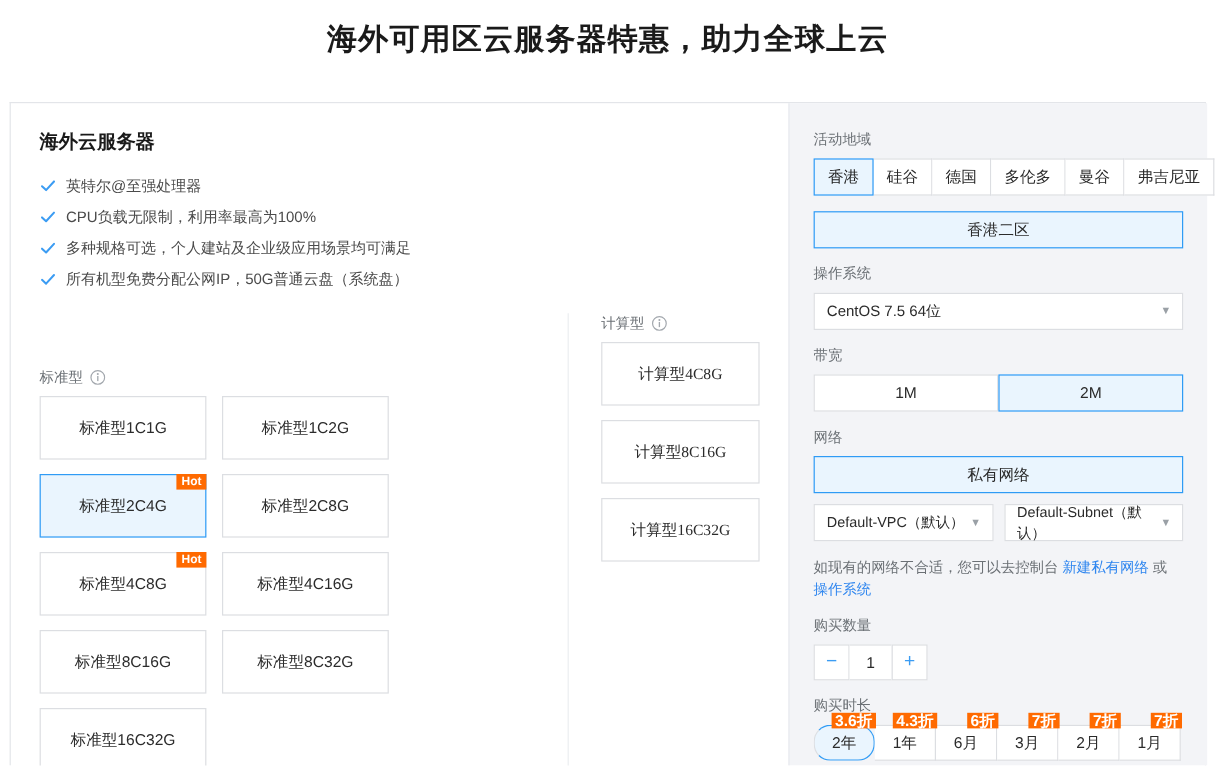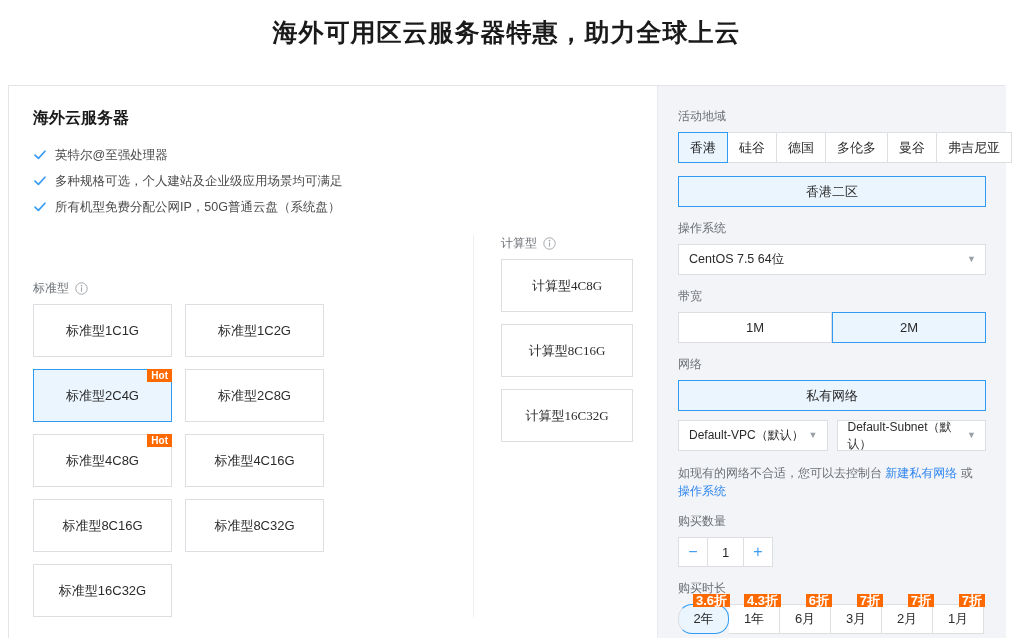--- a/index.html
+++ b/index.html
@@ -294,20 +294,28 @@
               </svg>
             </span>
             <span>英特尔@至强处理器</span>
           </div>
           <div class="feature-row">
             <span class="check-icon">
               <svg width="14" height="14" viewBox="0 0 14 14">
                 <path d="M2 7.2 L5.4 10.4 L12 3.2" fill="none" stroke="#3b9cf3" stroke-width="1.7" stroke-linecap="round" stroke-linejoin="round"></path>
               </svg>
             </span>
+            <span>CPU负载无限制，利用率最高为100%</span>
+          </div>
+          <div class="feature-row">
+            <span class="check-icon">
+              <svg width="14" height="14" viewBox="0 0 14 14">
+                <path d="M2 7.2 L5.4 10.4 L12 3.2" fill="none" stroke="#3b9cf3" stroke-width="1.7" stroke-linecap="round" stroke-linejoin="round"></path>
+              </svg>
+            </span>
             <span>多种规格可选，个人建站及企业级应用场景均可满足</span>
           </div>
           <div class="feature-row">
             <span class="check-icon">
               <svg width="14" height="14" viewBox="0 0 14 14">
                 <path d="M2 7.2 L5.4 10.4 L12 3.2" fill="none" stroke="#3b9cf3" stroke-width="1.7" stroke-linecap="round" stroke-linejoin="round"></path>
               </svg>
             </span>
             <span>所有机型免费分配公网IP，50G普通云盘（系统盘）</span>
           </div>

